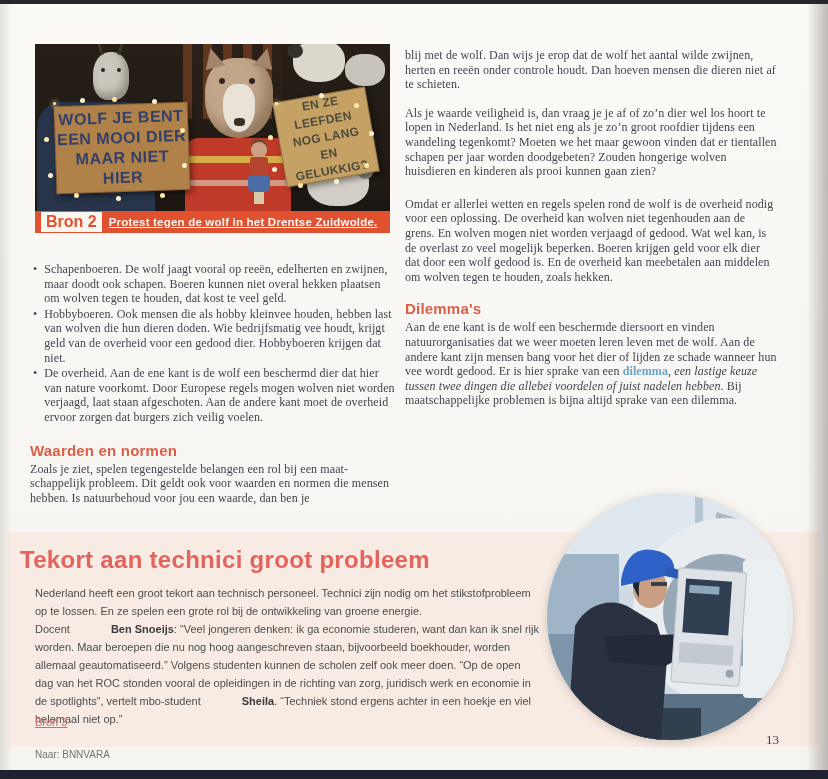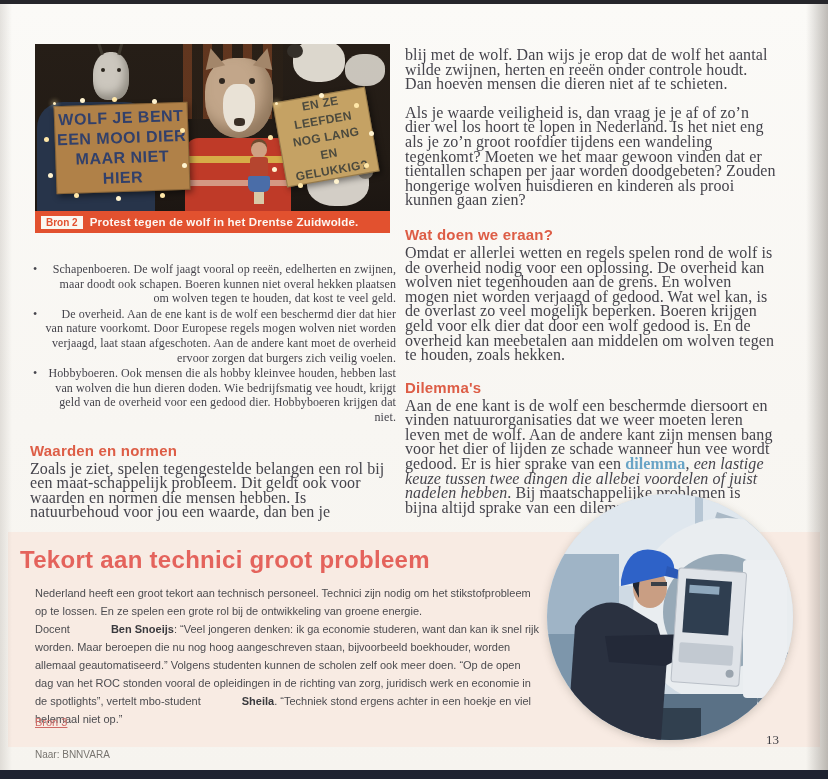--- a/index.html
+++ b/index.html
@@ -12,21 +12,21 @@
           background:linear-gradient(to right, rgba(120,112,104,0) 0%, rgba(105,98,92,0.42) 100%); z-index:30; }
   .edge-left { position:absolute; left:0; top:0; bottom:0; width:12px;
           background:linear-gradient(to left, rgba(120,112,104,0) 0%, rgba(120,112,104,0.18) 100%); z-index:30; }
   .bar-top { position:absolute; left:0; top:0; width:828px; height:4px; background:#26262b; z-index:40; }
   .bar-bottom { position:absolute; left:0; bottom:0; width:828px; height:9px; background:#1e2230; z-index:40; }
 
   
   .col-left  { position:absolute; left:30px; top:40px; width:366px; }
   .col-right { position:absolute; left:405px; top:44px; width:372px; }
 
-  .serif-p { font-size:16px; line-height:14.6px; color:#45444c; letter-spacing:.1px; }
+  .serif-p { font-size:12px; line-height:14.6px; color:#45444c; letter-spacing:.1px; }
   .gap { height:14px; }
 
   .h-salmon { font-family:"Liberation Sans", sans-serif; font-weight:bold;
               font-size:15px; color:#dd5d46; margin:0 0 3px 0; letter-spacing:.2px; }
 
   
   .photo1 { position:relative; margin-left:5px; width:355px; height:167px;
             background:linear-gradient(180deg,#261e17 0%,#221b15 70%,#1c1612 100%); overflow:hidden; }
   .curtain { position:absolute; left:148px; top:0; width:100px; height:75px; opacity:.85;
             background:repeating-linear-gradient(90deg,#6b3a20 0 9px,#33241656 9px 20px); }
@@ -92,30 +92,30 @@
       64px 95px 0 1px #fff3cf, 108px 92px 0 1px #ffe7a8, 130px 62px 0 1px #fff3cf, 128px 27px 0 1px #ffe7a8,
       100px -2px 0 1px #fff3cf, 60px -4px 0 1px #ffe7a8, 28px -3px 0 1px #fff3cf; }
   .lights2 { position:absolute; left:240px; top:58px; width:3px; height:3px; border-radius:50%; background:#ffeec0;
     box-shadow:0 0 4px 2px #ffe9a855, -6px 34px 0 1px #ffe7a8, -2px 66px 0 1px #fff3cf, 24px 82px 0 1px #ffe7a8,
       60px 78px 0 1px #fff3cf, 90px 62px 0 1px #ffe7a8, 95px 30px 0 1px #fff3cf, 80px 2px 0 1px #ffe7a8,
       45px -8px 0 1px #fff3cf; }
 
   .caption-bar { margin-left:5px; width:355px; height:22px; background:#e2512f;
           display:flex; align-items:center; padding-left:6px;
           font-family:"Liberation Sans", sans-serif; }
-  .caption-badge { background:#faf7f1; color:#e2512f; font-weight:bold; font-size:10px;
+  .caption-badge { background:#faf7f1; color:#e2512f; font-weight:bold; font-size:16px;
           padding:1px 5px; margin-right:7px; }
-  .caption-text { color:#fdf7f2; font-size:11.5px; font-weight:bold; letter-spacing:.2px; }
+  .caption-text { color:#fdf7f2; font-size:11.5px; font-weight:bold; letter-spacing:.2px;text-decoration:underline; }
 
   
   .bullets { margin-top:29px; }
   .bullet-row { display:flex; margin-bottom:1px; }
   .bullet-row:before { content:"\2022"; color:#45444c; font-size:12px; line-height:14.6px;
           margin:0 7px 0 3px; }
-  .bullet-text { flex:1; font-size:12px; line-height:14.6px; color:#45444c; letter-spacing:.1px;text-align:right; }
+  .bullet-text { flex:1; font-size:12px; line-height:14.6px; color:#45444c; letter-spacing:.1px; }
 
   .waarden-heading { margin-top:17px; }
 
   
   .dilemma-term { color:#69a4c6; font-weight:bold; }
   .ital { font-style:italic; }
 
   
   .bron3-box { position:absolute; left:8px; top:528px; width:812px; height:215px;
           background:#f8ebe3; z-index:5; font-family:"Liberation Sans", sans-serif; }
@@ -178,37 +178,36 @@
     <div class="caption-bar">
       <span class="caption-badge">Bron 2</span>
       <span class="caption-text">Protest tegen de wolf in het Drentse Zuidwolde.</span>
     </div>
 
     <div class="bullets">
       <div class="bullet-row">
         <span class="bullet-text">Schapenboeren. De wolf jaagt vooral op reeën, edelherten en zwijnen, maar doodt ook schapen. Boeren kunnen niet overal hekken plaatsen om wolven tegen te houden, dat kost te veel geld.</span>
       </div>
       <div class="bullet-row">
+        <span class="bullet-text">Hobbyboeren. Ook mensen die als hobby kleinvee houden, hebben last van wolven die hun dieren doden. Wie bedrijfsmatig vee houdt, krijgt geld van de overheid voor een gedood dier. Hobbyboeren krijgen dat niet.</span>
+      </div>
+      <div class="bullet-row">
         <span class="bullet-text">De overheid. Aan de ene kant is de wolf een beschermd dier dat hier van nature voorkomt. Door Europese regels mogen wolven niet worden verjaagd, laat staan afgeschoten. Aan de andere kant moet de overheid ervoor zorgen dat burgers zich veilig voelen.</span>
-      </div>
-      <div class="bullet-row">
-        <span class="bullet-text">Hobbyboeren. Ook mensen die als hobby kleinvee houden, hebben last van wolven die hun dieren doden. Wie bedrijfsmatig vee houdt, krijgt geld van de overheid voor een gedood dier. Hobbyboeren krijgen dat niet.</span>
       </div>
     </div>
 
     <h3 class="h-salmon waarden-heading">Waarden en normen</h3>
     <p class="serif-p">Zoals je ziet, spelen tegengestelde belangen een rol bij een maat-schappelijk probleem. Dit geldt ook voor waarden en normen die mensen hebben. Is natuurbehoud voor jou een waarde, dan ben je</p>
   </div>
 
   <div class="col-right">
     <p class="serif-p">blij met de wolf. Dan wijs je erop dat de wolf het aantal wilde zwijnen, herten en reeën onder controle houdt. Dan hoeven mensen die dieren niet af te schieten.</p>
     <div class="gap"></div>
     <p class="serif-p">Als je waarde veiligheid is, dan vraag je je af of zo’n dier wel los hoort te lopen in Nederland. Is het niet eng als je zo’n groot roofdier tijdens een wandeling tegenkomt? Moeten we het maar gewoon vinden dat er tientallen schapen per jaar worden doodgebeten? Zouden hongerige wolven huisdieren en kinderen als prooi kunnen gaan zien?</p>
     <div class="gap" style="height:18px"></div>
-    <h3 class="h-salmon">Wat doen we eraan?</h3>
     <p class="serif-p">Omdat er allerlei wetten en regels spelen rond de wolf is de overheid nodig voor een oplossing. De overheid kan wolven niet tegenhouden aan de grens. En wolven mogen niet worden verjaagd of gedood. Wat wel kan, is de overlast zo veel mogelijk beperken. Boeren krijgen geld voor elk dier dat door een wolf gedood is. En de overheid kan meebetalen aan middelen om wolven tegen te houden, zoals hekken.</p>
     <div class="gap" style="height:16px"></div>
     <h3 class="h-salmon">Dilemma's</h3>
     <p class="serif-p">
       <span>Aan de ene kant is de wolf een beschermde diersoort en vinden natuurorganisaties dat we weer moeten leren leven met de wolf. Aan de andere kant zijn mensen bang voor het dier of lijden ze schade wanneer hun vee wordt gedood. Er is hier sprake van een </span><span class="dilemma-term">dilemma</span><span>, </span><span class="ital">een lastige keuze tussen twee dingen die allebei voordelen of juist nadelen hebben</span><span>. Bij maatschappelijke problemen is bijna altijd sprake van een dilemma.</span>
     </p>
   </div>
 
   <div class="bron3-box">
     <h2 class="box-title">Tekort aan technici groot probleem</h2>

